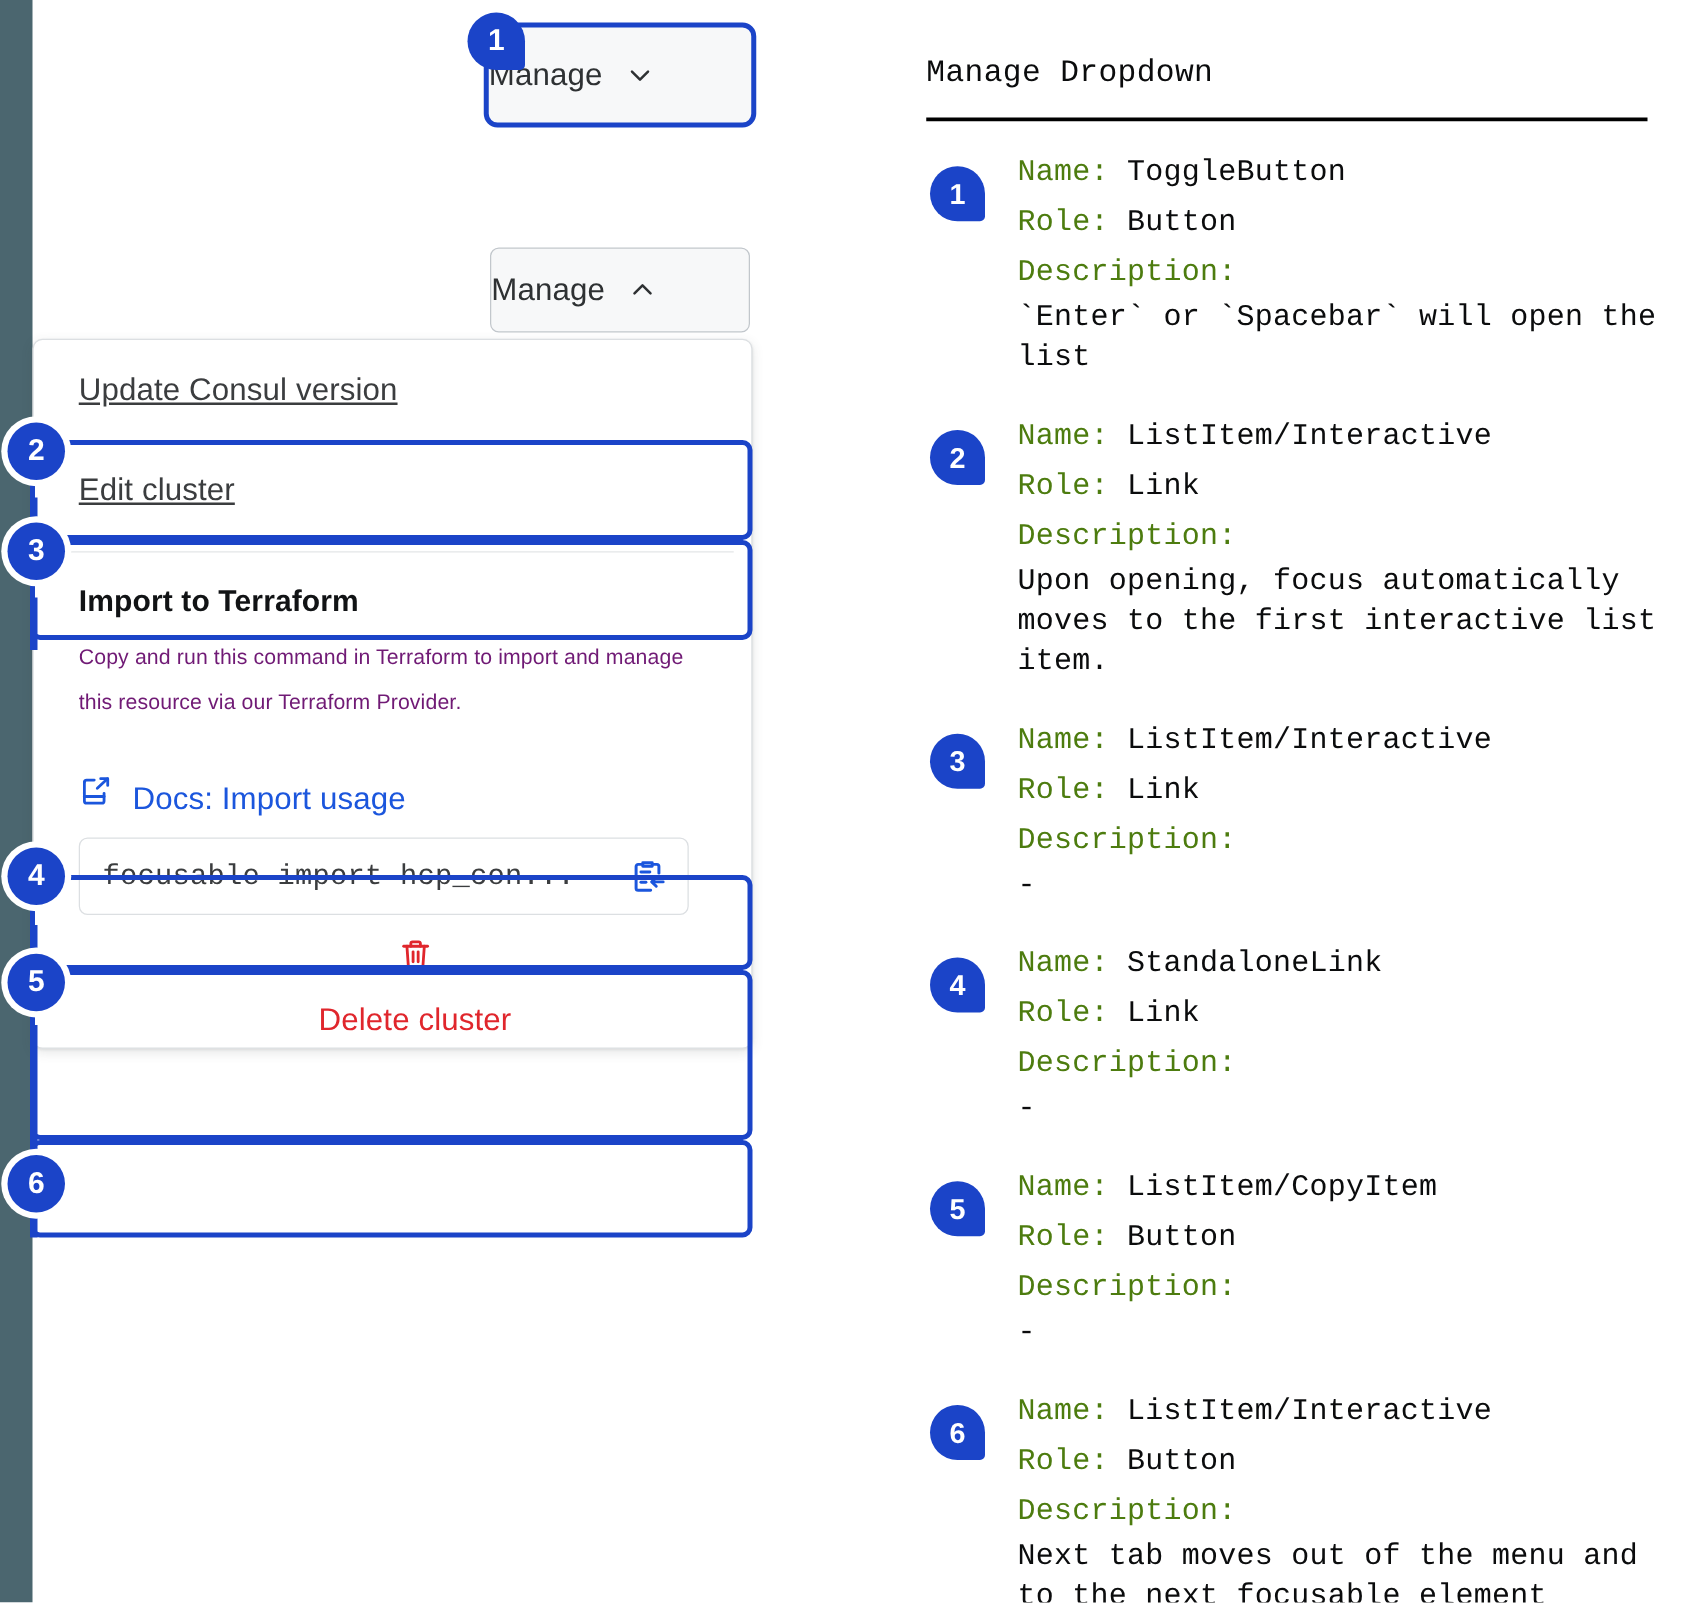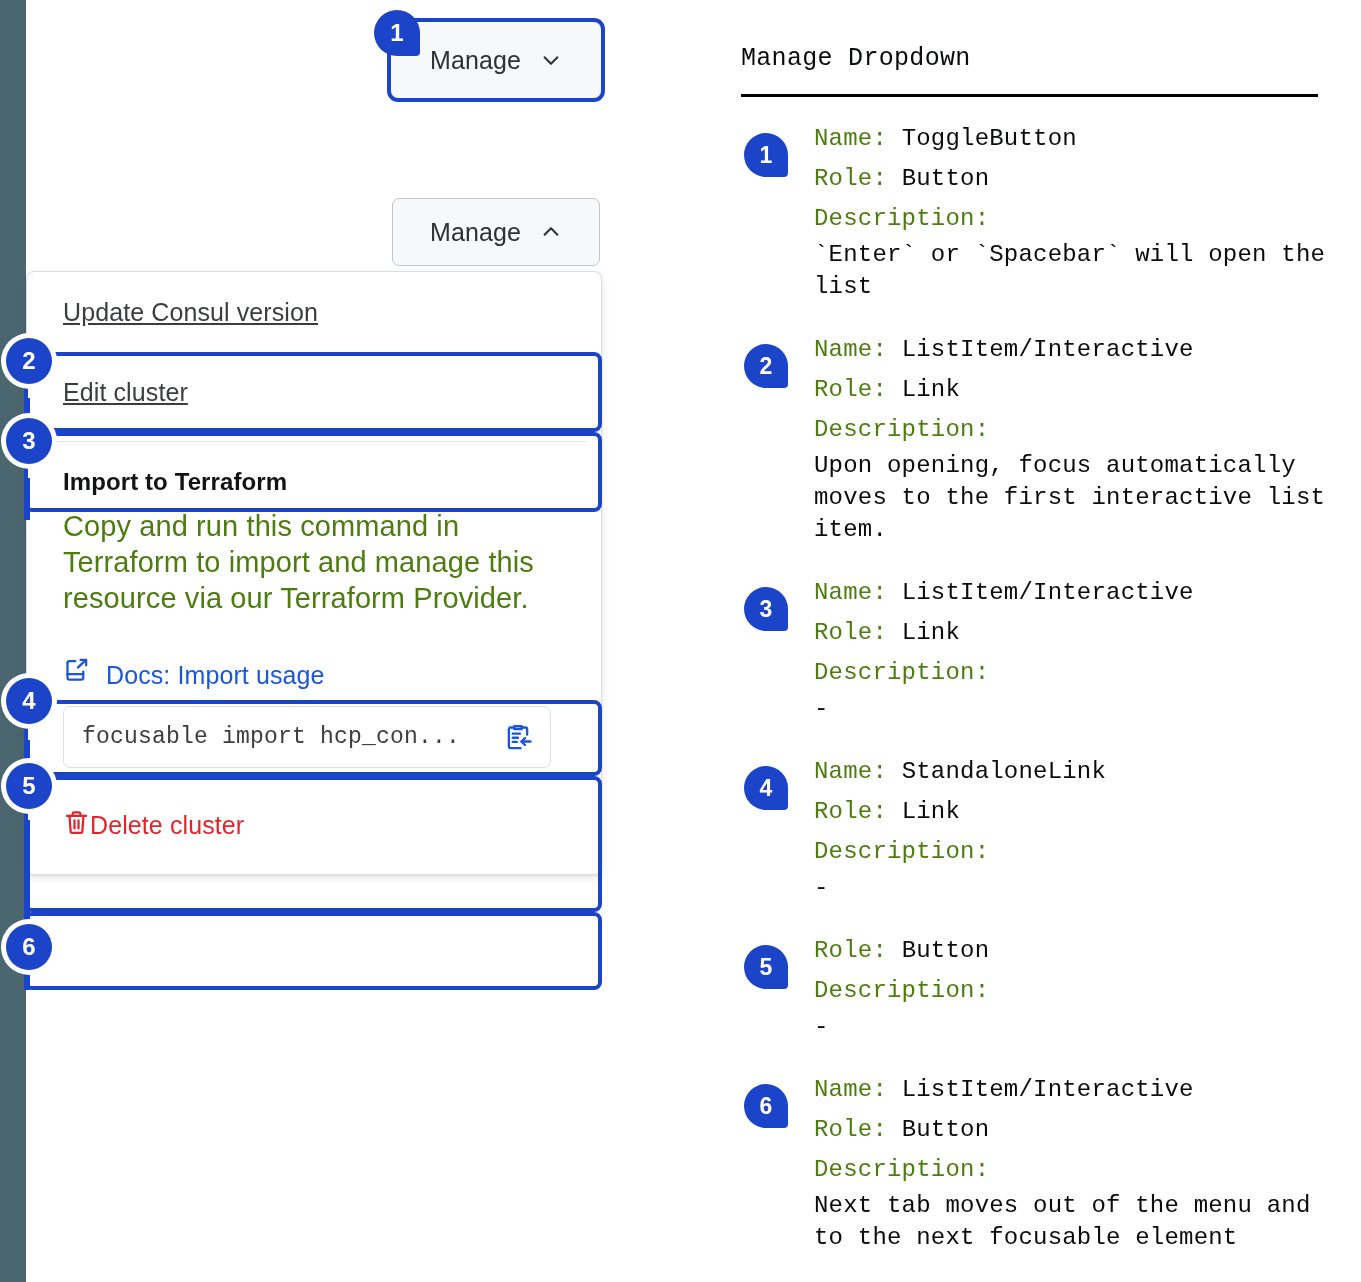--- a/index.html
+++ b/index.html
@@ -33,21 +33,21 @@
 
   
   .manage-btn {
     position: absolute;
     box-sizing: border-box;
     background: #f7f8f9;
     border: 1px solid #c2c7cc;
     border-radius: 7px;
     display: flex;
     align-items: center;
-    justify-content: center;
+    justify-content: flex-start;
     gap: 19px;
     font-size: 25px;
     color: #2e3133;
     letter-spacing: .1px;
   }
   .manage-btn .lbl { line-height: 1; }
   #manage-focused {
     left: 390px; top: 21px;
     width: 212px; height: 78px;
     outline: 4px solid #1b44c8;
@@ -99,22 +99,22 @@
     margin: 9px 14px 0 14px;
   }
   .dd-section-title {
     font-size: 24px;
     font-weight: bold;
     color: #111315;
     padding: 26px 0 0 36px;
     letter-spacing: .1px;
   }
   .dd-desc {
-    font-size: 29px;
-    color: #4d7c0f;
+    font-size: 17px;
+    color: #701a75;
     line-height: 36px;
     padding: 12px 30px 0 36px;
     letter-spacing: .1px;
   }
   .dd-link {
     font-size: 25px;
     color: #1a56db;
     padding: 0 0 0 36px;
     height: 74px;
     display: flex;
@@ -153,22 +153,24 @@
     display: flex; align-items: center; justify-content: center;
   }
 
   .dd-danger {
     font-size: 25px;
     color: #e0262c;
     padding: 0 0 0 36px;
     height: 78px;
     display: flex;
     align-items: center;
-    box-sizing: border-box;
-    letter-spacing: .1px;
+    gap: 18px;
+    box-sizing: border-box;
+    letter-spacing: .1px;
+    flex-direction: column;
   }
 
   
   .hl {
     position: absolute;
     box-sizing: border-box;
     border: 4px solid #1b44c8;
     border-radius: 8px;
     pointer-events: none;
   }
@@ -383,20 +385,21 @@
       </div>
       <div class="rp-entry">
         <div class="rp-badge">4</div>
         <div class="rp-line"><span class="rp-key">Name: </span><span class="rp-val">StandaloneLink</span></div>
         <div class="rp-line"><span class="rp-key">Role: </span><span class="rp-val">Link</span></div>
         <div class="rp-line rp-key">Description:</div>
         <div class="rp-desc-body">-</div>
       </div>
       <div class="rp-entry">
         <div class="rp-badge">5</div>
+        <div class="rp-line"><span class="rp-key">Name: </span><span class="rp-val">ListItem/CopyItem</span></div>
         <div class="rp-line"><span class="rp-key">Role: </span><span class="rp-val">Button</span></div>
         <div class="rp-line rp-key">Description:</div>
         <div class="rp-desc-body">-</div>
       </div>
       <div class="rp-entry">
         <div class="rp-badge">6</div>
         <div class="rp-line"><span class="rp-key">Name: </span><span class="rp-val">ListItem/Interactive</span></div>
         <div class="rp-line"><span class="rp-key">Role: </span><span class="rp-val">Button</span></div>
         <div class="rp-line rp-key">Description:</div>
         <div class="rp-desc-body">Next tab moves out of the menu and

